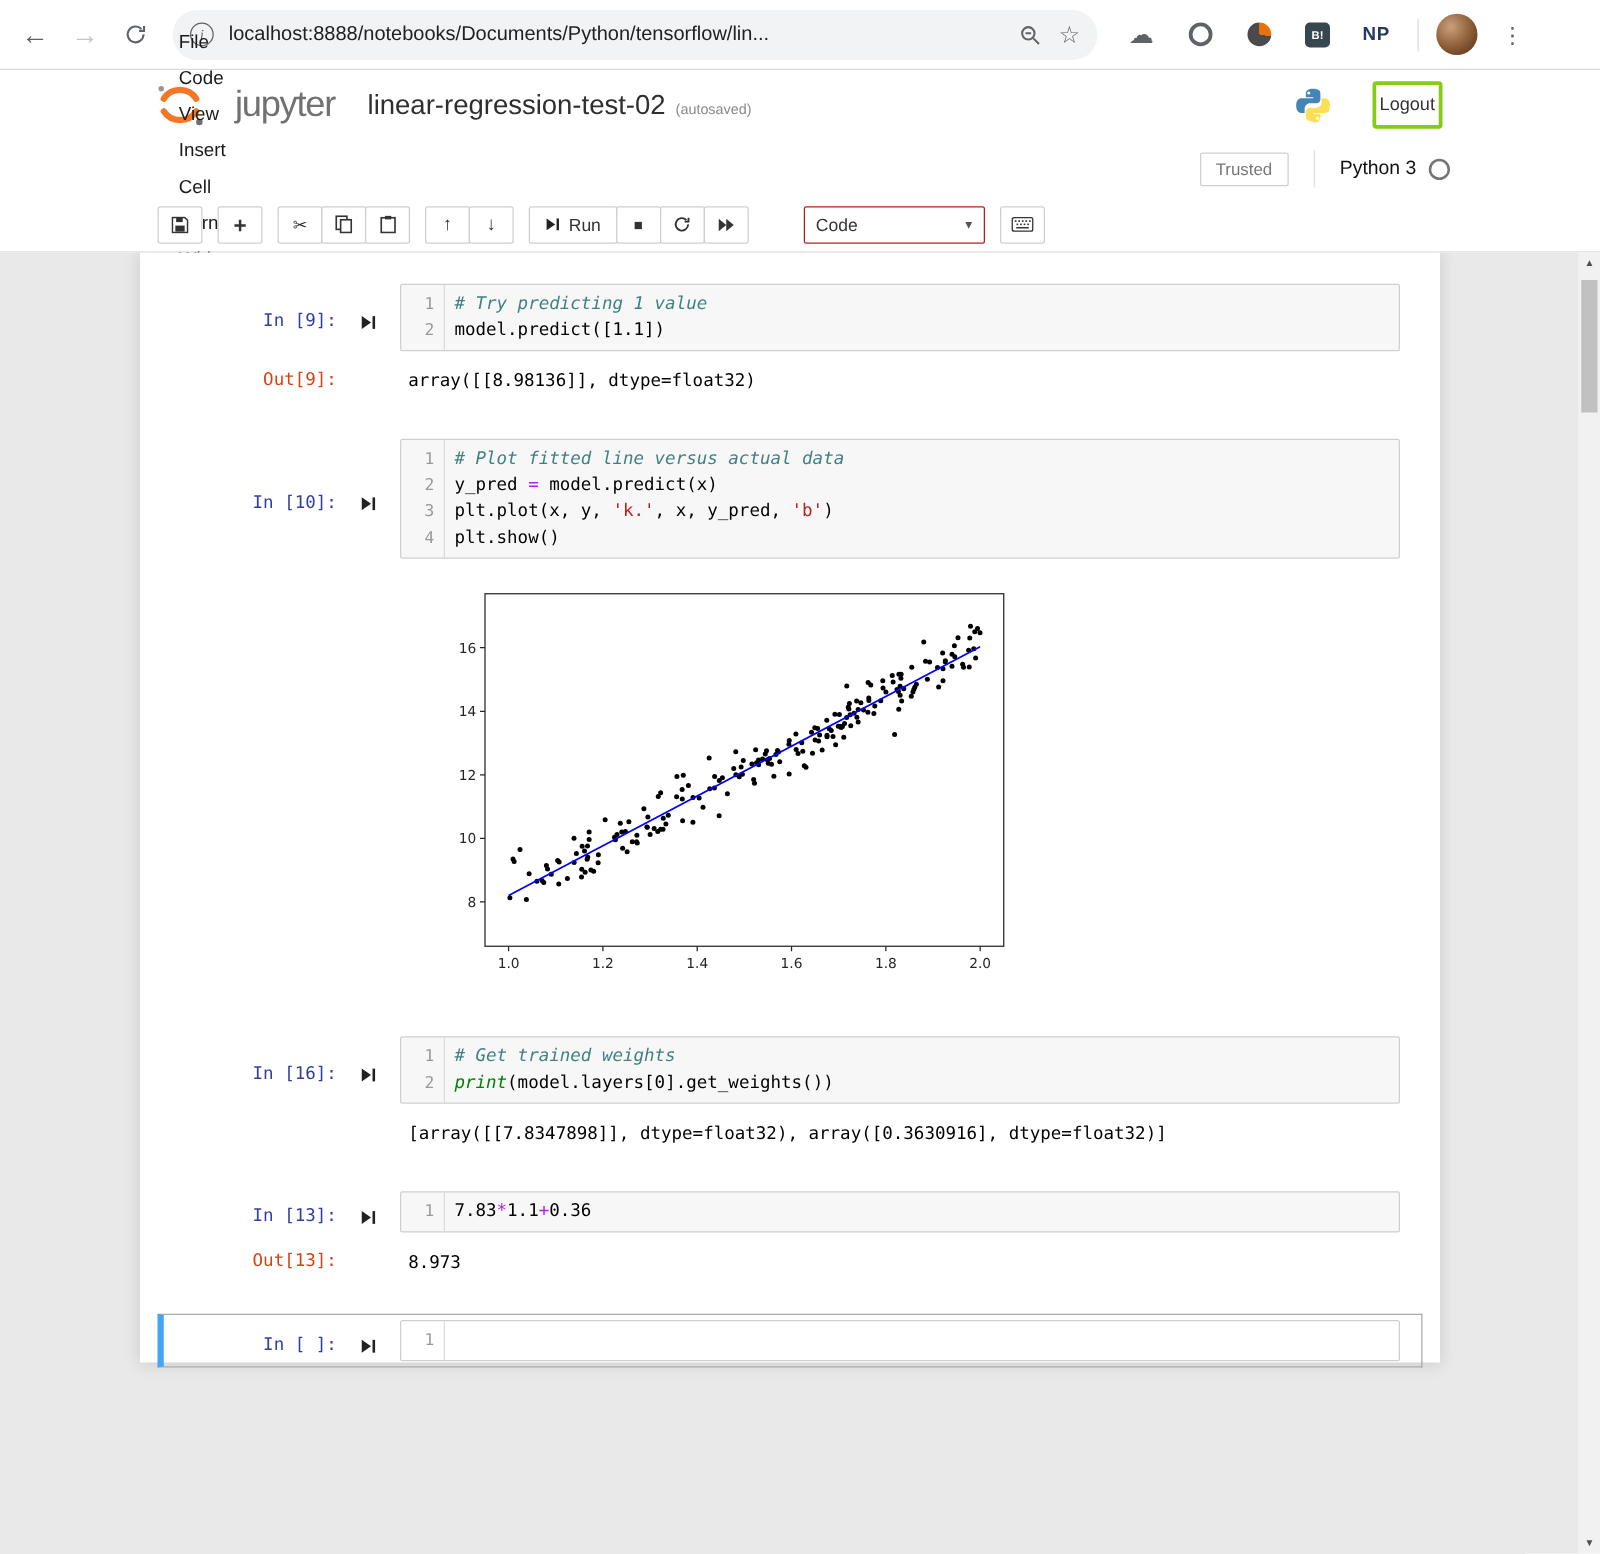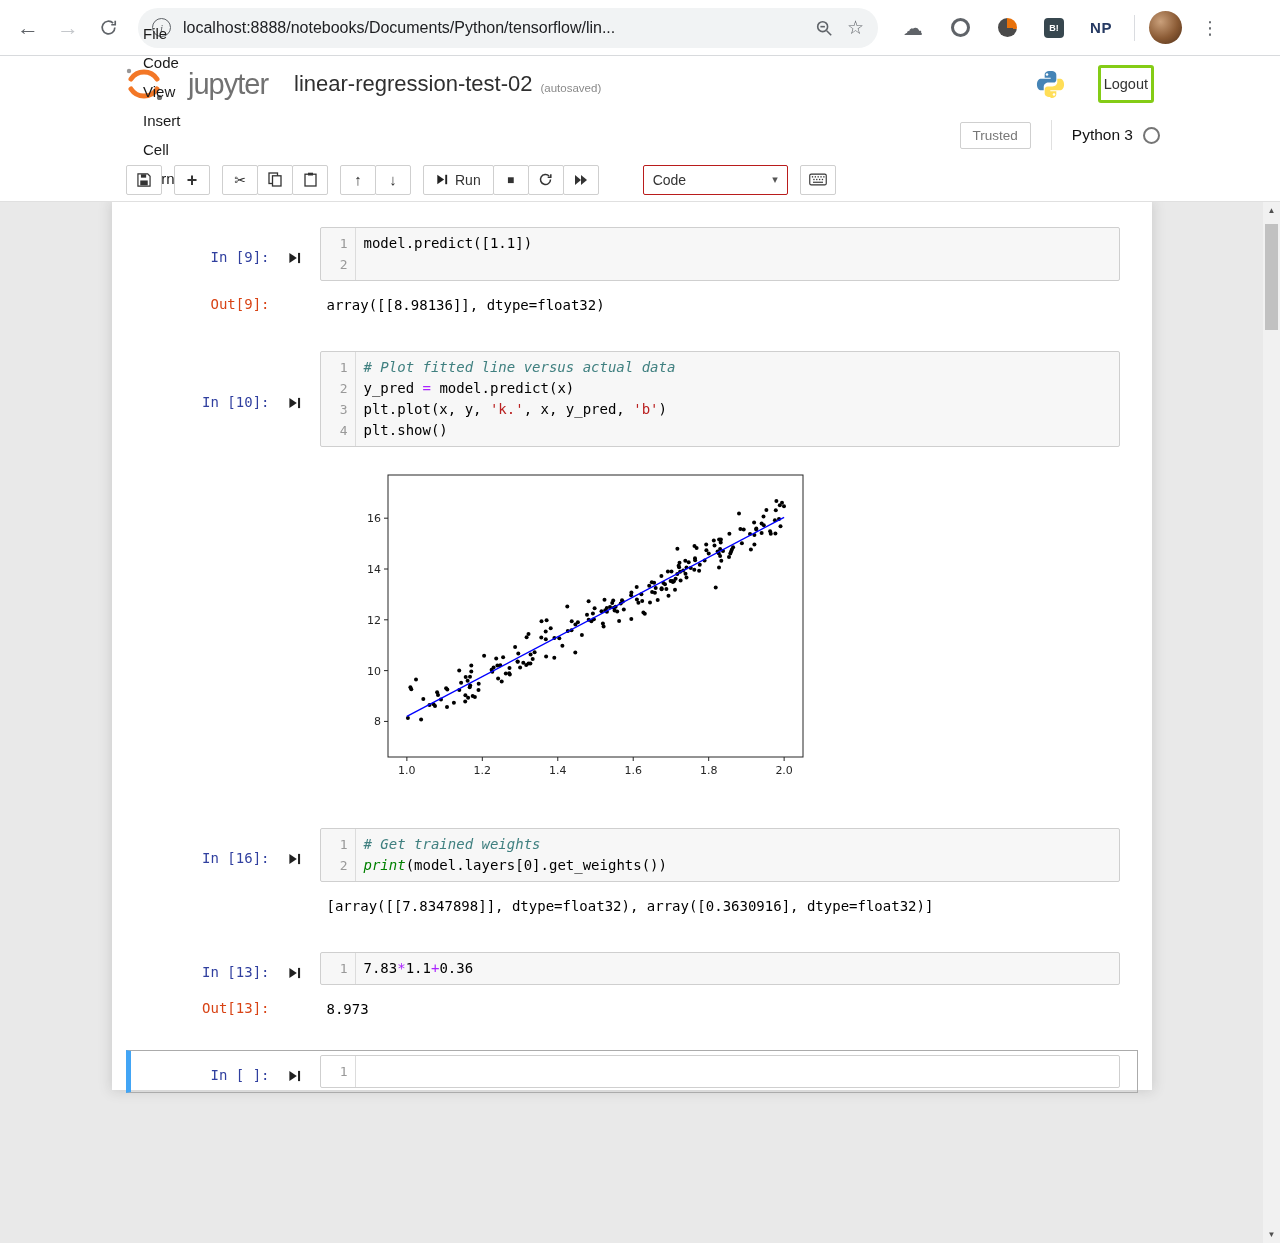--- a/index.html
+++ b/index.html
@@ -272,21 +272,21 @@
                 <svg width="13" height="14" viewBox="0 0 14 14">
                   <path d="M1.5 1.5 L9.5 7 L1.5 12.5 Z" fill="#212121"></path>
                   <rect x="10.8" y="1.5" width="2.2" height="11" fill="#212121"></rect>
                 </svg>
               </div>
               <div class="input-area">
                 <div class="gutter">
                   <div>1</div>
                   <div>2</div>
                 </div>
-                <div class="code-lines"><div class="code-line"><span>model.predict([</span><span class="tok-num">1.1</span><span>])</span></div></div>
+                <div class="code-lines"><div class="code-line"><span class="tok-com"># Try predicting 1 value</span></div><div class="code-line"><span>model.predict([</span><span class="tok-num">1.1</span><span>])</span></div></div>
               </div>
             </div>
             <div class="out-row">
               <div class="prompt-col out-prompt">Out[9]:</div>
               <div class="run-col"></div>
               <div class="out-content">array([[8.98136]], dtype=float32)</div>
             </div>
           </div>
           <div class="cell">
             <div class="cell-row">

